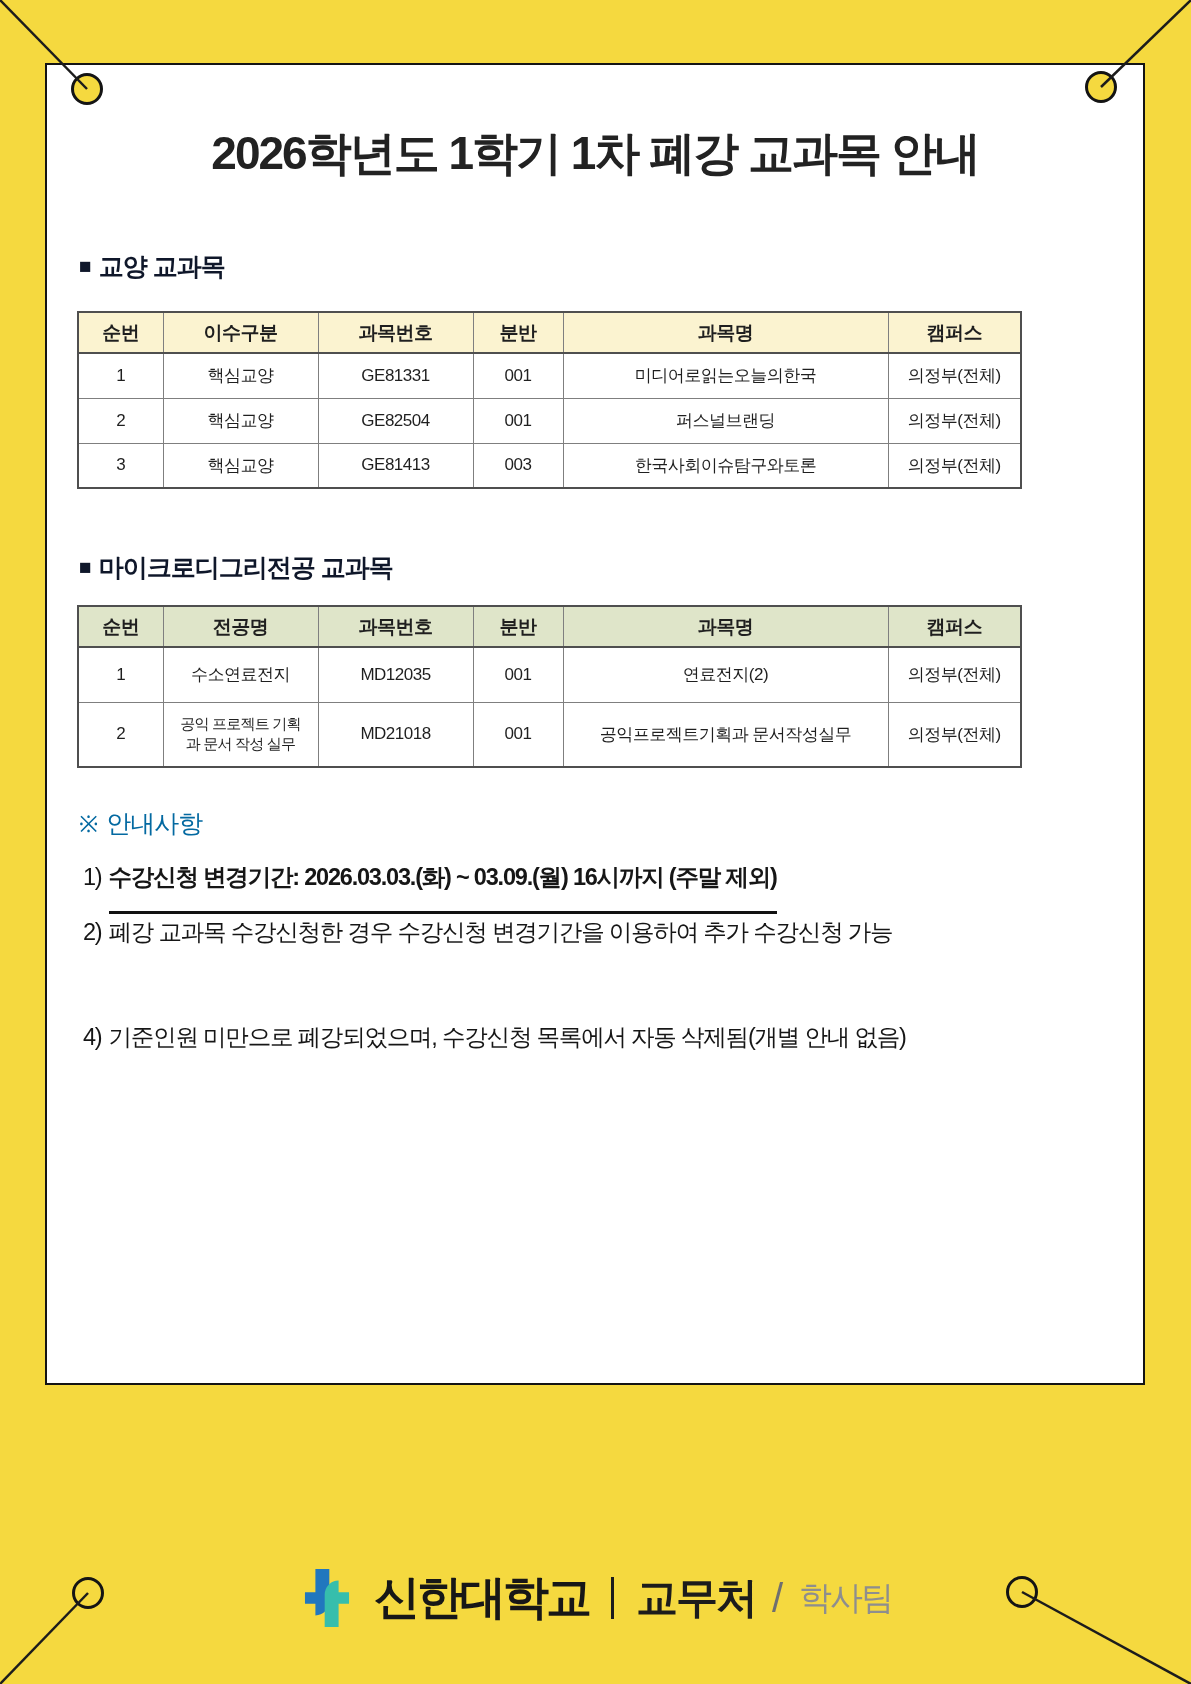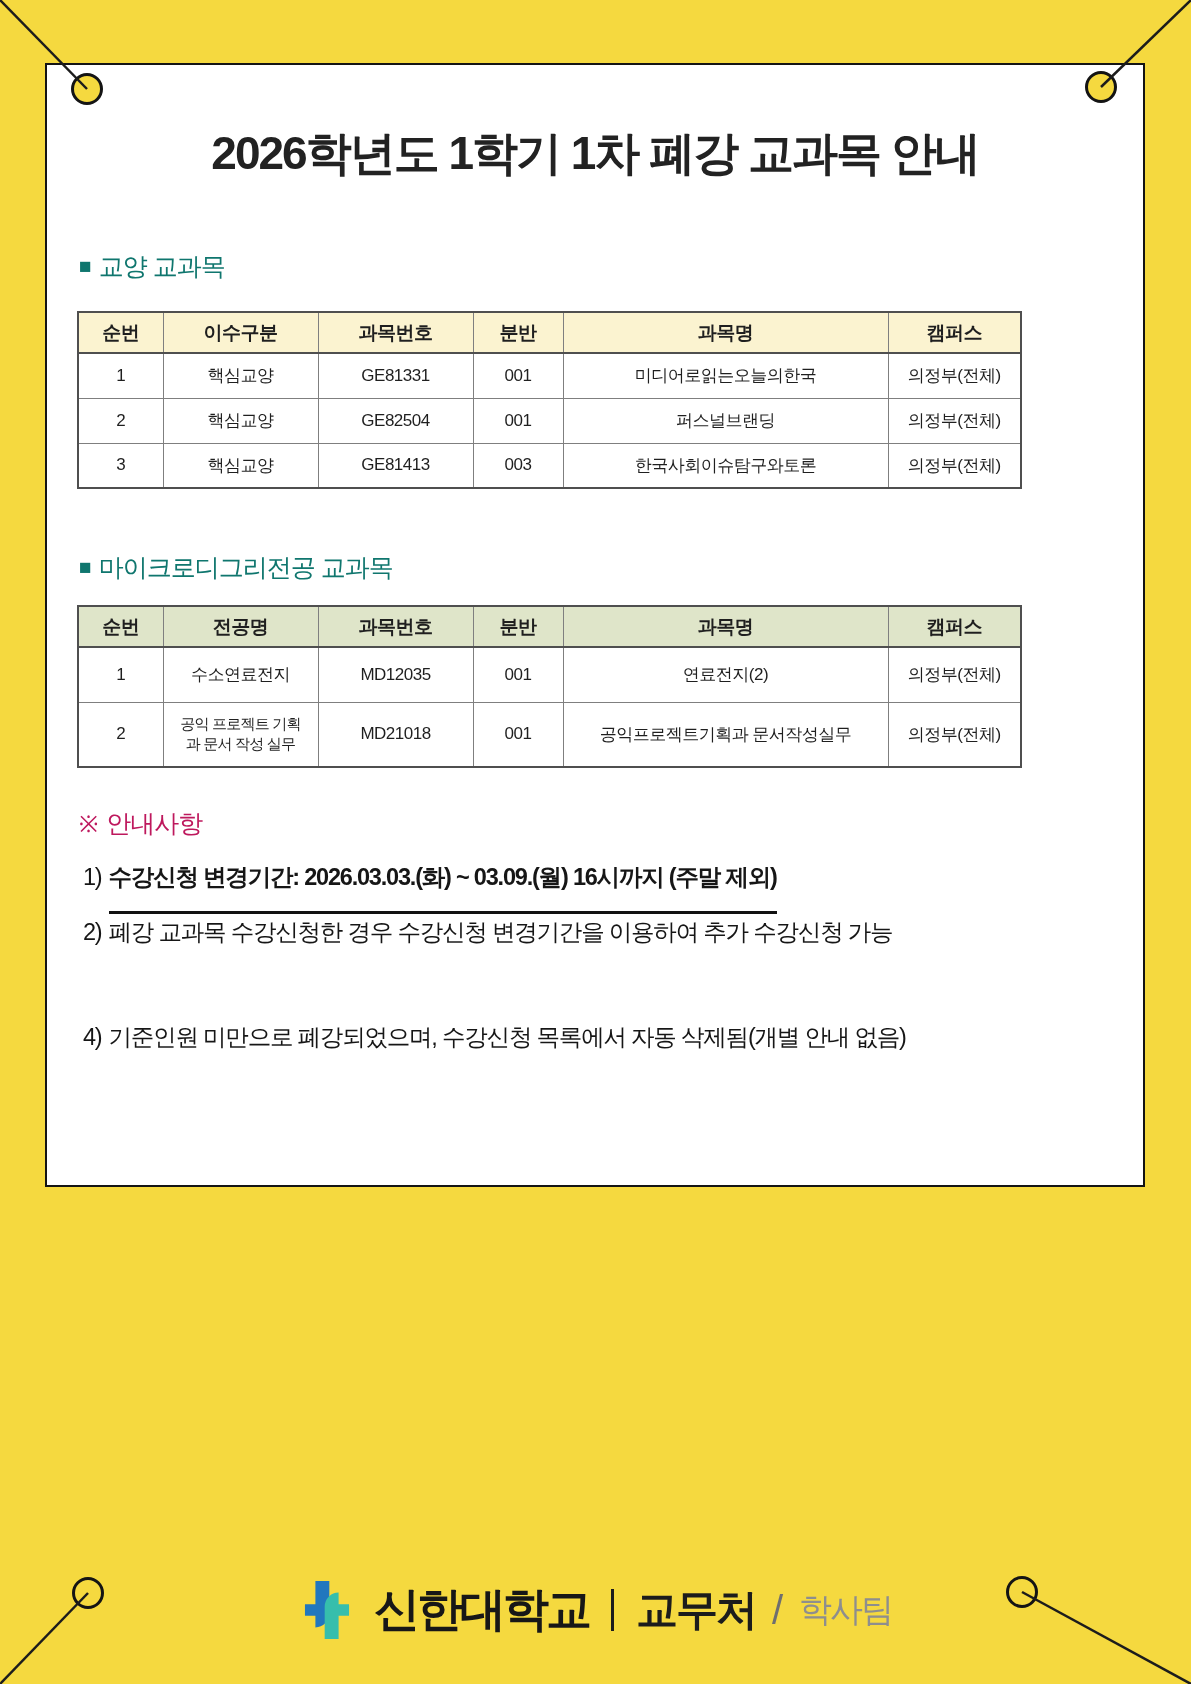--- a/index.html
+++ b/index.html
@@ -6,21 +6,21 @@
   html,body { width:1191px; height:1684px; }
   body {
     position:relative;
     background:#F5D93F;
     font-family:"Liberation Sans", sans-serif;
     color:#1c1c1c;
     overflow:hidden;
   }
   .page {
     position:absolute; left:45px; top:63px;
-    width:1100px; height:1124px;
+    width:1100px; height:1322px;
     background:#ffffff;
     border:2px solid #141414;
     z-index:1;
   }
   .grommet {
     position:absolute; width:32px; height:32px;
     border-radius:50%;
     background:#F5D93F;
     border:3px solid #141414;
     z-index:2;
@@ -34,21 +34,21 @@
   .title {
     position:absolute; top:58px; left:0; right:0;
     text-align:center;
     font-size:46px; font-weight:800; letter-spacing:-2px;
     color:#222222;
   }
 
   
   .sec-head {
     position:absolute; left:32px;
-    font-size:25px; font-weight:400; color:#0f766e;
+    font-size:25px; font-weight:700; color:#0f172a;
     letter-spacing:-1px;
   }
   .sec-head .marker { font-size:21px; margin-right:8px; position:relative; top:-2px; }
   .sec1-head { top:185px; }
   .sec2-head { top:486px; }
 
   
   .tbl-wrap { position:absolute; left:30px; }
   .tbl1-wrap { top:246px; }
   .tbl2-wrap { top:540px; }
@@ -73,21 +73,21 @@
   .tbl1 td { height:45px; }
   .tbl2 tr.r1 td { height:55px; }
   .tbl2 tr.r2 td { height:65px; }
   td.small-cell { font-size:15px; line-height:1.35; letter-spacing:-0.8px; }
   .c1{width:85px;} .c2{width:155px;} .c3{width:155px;}
   .c4{width:90px;} .c5{width:325px;} .c6{width:133px;}
 
   
   .notes-head {
     position:absolute; left:32px; top:742px;
-    font-size:25px; letter-spacing:-1px; color:#be185d;
+    font-size:25px; letter-spacing:-1px; color:#0369a1;
   }
   .notes-head .marker { font-size:23px; margin-right:9px; }
   .note-item {
     position:absolute; left:36px;
     font-size:23.5px; letter-spacing:-1.2px;
     color:#161616; white-space:nowrap;
   }
   .note-item .prefix { font-weight:400; margin-right:7px; }
   .note-item.n1 { top:796px; }
   .note-item.n2 { top:851px; }
@@ -98,21 +98,20 @@
     font-weight:800;
     border-bottom:3px solid #111111;
     padding-bottom:21px;
   }
 
   
   .footer {
     position:absolute; left:0; right:0; top:1502px;
     display:flex; justify-content:center; align-items:center;
     gap:18px;
-    margin-top:12px;
   }
   .logo-mark { width:58px; height:58px; flex:0 0 auto; }
   .uni-name {
     font-size:46px; font-weight:800; letter-spacing:-3px; color:#171717;
   }
   .footer-divider {
     width:3px; height:42px; background:#1c1c1c; margin:0 4px;
   }
   .dept-name { font-size:42px; font-weight:700; letter-spacing:-2px; color:#1c1c1c; }
   .footer-slash { font-size:40px; font-weight:300; color:#6f6f6f; margin:0 -2px; }

